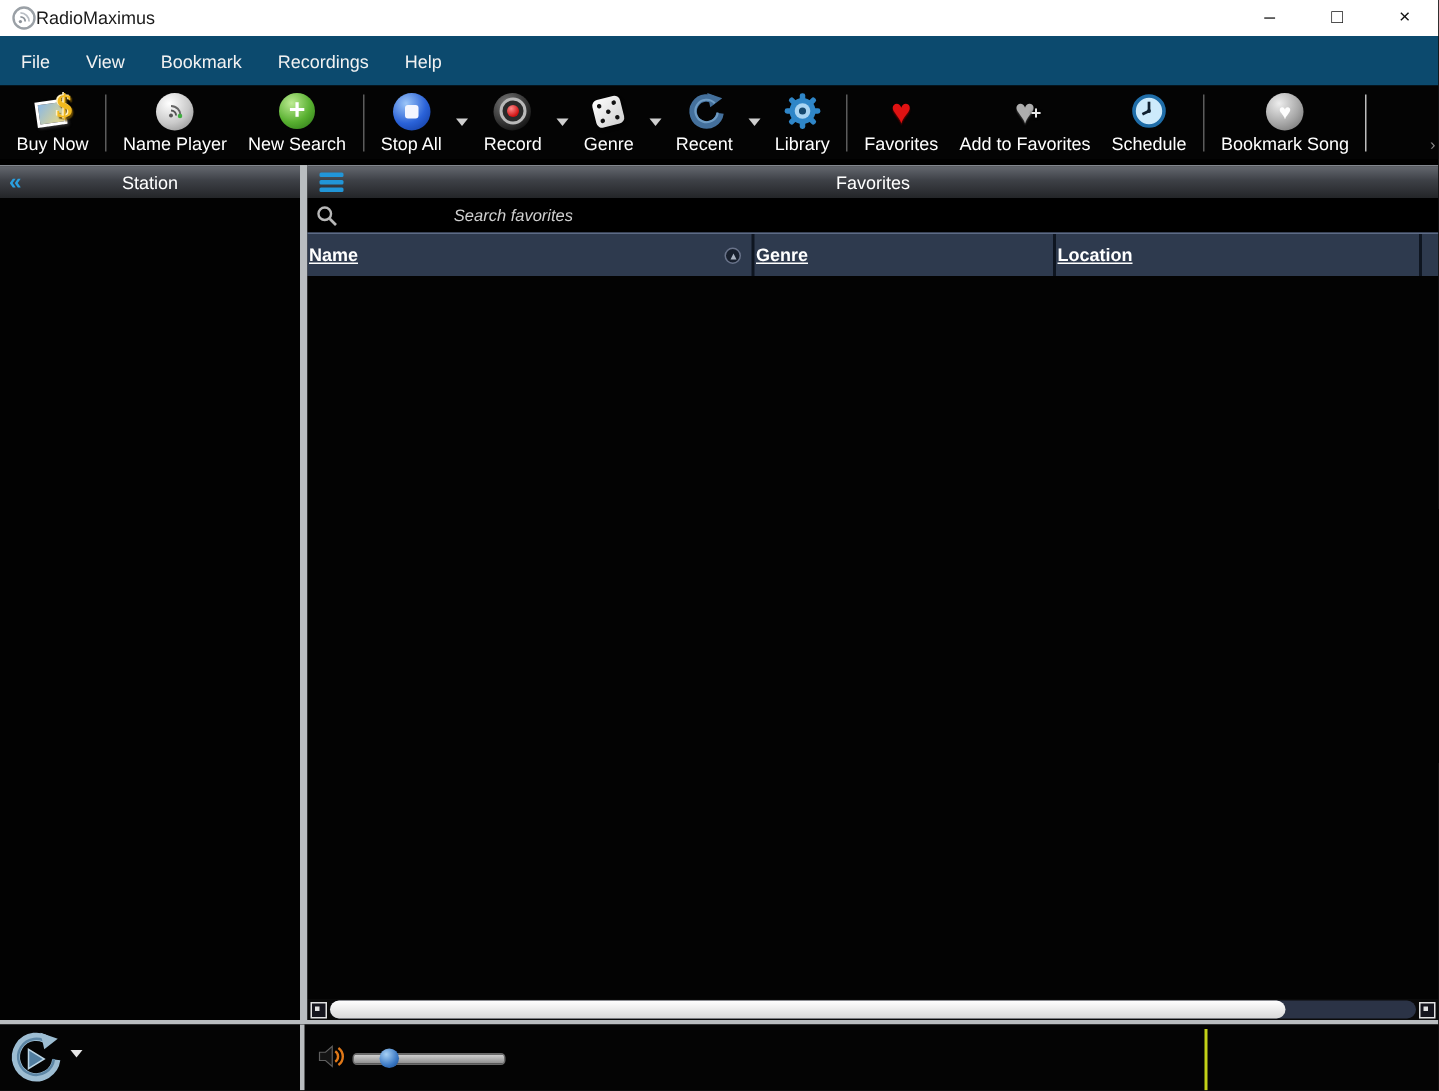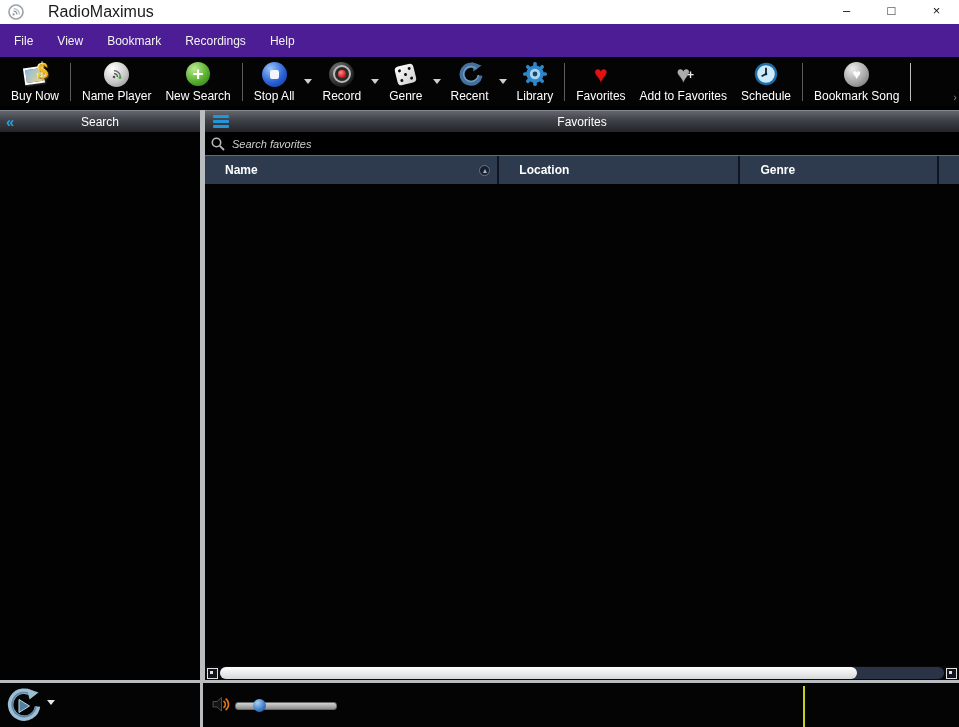--- a/index.html
+++ b/index.html
@@ -2,26 +2,26 @@
 <html><head>
 <meta charset="utf-8">
 <style>
   html,body{margin:0;padding:0;background:#222;}
   .window{width:959px;height:727px;position:relative;background:#000;overflow:hidden;
           font-family:"Liberation Sans",sans-serif;-webkit-font-smoothing:antialiased;}
 
   
   .titlebar{position:absolute;top:0;left:0;right:0;height:24px;background:#ffffff;display:flex;align-items:center;}
   .app-icon{margin-left:8px;width:16px;height:16px;}
-  .app-title{margin-left:24px;font-size:16px;color:#1a1a1a;}
+  .app-title{margin-left:0;font-size:12px;color:#1a1a1a;}
   .win-controls{position:absolute;right:0;top:0;height:24px;display:flex;}
   .win-btn{width:45px;height:24px;line-height:22px;text-align:center;font-size:13px;color:#111;cursor:default;}
 
   
-  .menubar{position:absolute;top:24px;left:0;right:0;height:33px;background:#4c1d95;display:flex;align-items:center;}
+  .menubar{position:absolute;top:24px;left:0;right:0;height:33px;background:#0c4a6e;display:flex;align-items:center;}
   .menu-item{padding:0 12px;color:#f2f2f2;font-size:12px;}
   .menu-item:first-child{margin-left:2px;}
 
   
   .toolbar{position:absolute;top:57px;left:0;right:0;height:49px;background:#040404;display:flex;align-items:center;padding-left:4px;box-sizing:border-box;}
   .tb-btn{display:flex;flex-direction:column;align-items:center;justify-content:flex-start;padding:1px 7px 2px 7px;color:#fff;font-size:12px;white-space:nowrap;}
   .tb-iconbox{height:29px;display:flex;align-items:center;justify-content:center;}
   .tb-sep{width:1px;height:38px;background:#5c5c5c;margin:0 4px;}
   .tb-sep.bright{background:#bdbdbd;}
   .tb-dd{width:0;height:0;border-left:4px solid transparent;border-right:4px solid transparent;border-top:5px solid #cfcfcf;margin:0 3px;}
@@ -68,27 +68,27 @@
   .main-panel{position:absolute;left:205px;right:0;top:110px;bottom:47px;}
   .hamburger{position:absolute;left:8px;top:4px;width:16px;height:13px;display:flex;flex-direction:column;justify-content:space-between;}
   .hamburger b{height:3px;background:#2196d8;border-radius:1px;}
 
   .search-row{position:absolute;top:22px;height:23px;left:0;right:0;background:#000;display:flex;align-items:center;}
   .search-box{display:flex;align-items:center;}
   .search-box.first{margin-left:6px;}
   .search-box.second{margin-left:30px;}
   .search-box svg{flex:0 0 auto;}
   .search-input{background:transparent;border:none;outline:none;color:#e0e0e0;font-style:italic;font-size:11px;
-                font-family:"Liberation Sans",sans-serif;margin-left:5px;}
+                font-family:"Liberation Sans",sans-serif;margin-left:5px;text-align:right;}
   .search-input::placeholder{color:#cfcfcf;opacity:1;}
   .search-input.fav{width:150px;} .search-input.dir{width:230px;}
 
   .table-header{position:absolute;top:45px;height:29px;left:0;right:0;background:#2e3a4e;border-top:1px solid #5d6b86;
                 display:flex;box-sizing:border-box;color:#fff;font-size:12px;font-weight:bold;}
-  .th{display:flex;align-items:center;padding-left:20px;border-right:2px solid #0e1520;box-sizing:border-box;position:relative;}
+  .th{display:flex;align-items:center;padding-left:1px;border-right:2px solid #0e1520;box-sizing:border-box;position:relative;text-decoration:underline;}
   .th-name{width:298px;} .th-genre{width:201px;} .th-loc{width:244px;} .th-sliver{flex:1;border-right:none;}
   .sort-badge{position:absolute;right:7px;top:9px;width:11px;height:11px;border-radius:50%;background:#18202e;
               border:1px solid #69738a;box-sizing:border-box;display:flex;align-items:center;justify-content:center;}
   .sort-badge i{width:0;height:0;border-left:2.5px solid transparent;border-right:2.5px solid transparent;border-bottom:4px solid #aab3c2;}
 
   .table-body{position:absolute;top:74px;bottom:14px;left:0;right:0;background:#030303;}
 
   .hscroll{position:absolute;bottom:0;height:14px;left:0;right:0;background:#0a0a0a;display:flex;align-items:center;}
   .hs-box{width:9px;height:9px;border:1px solid #e2e2e2;background:#15151d;position:relative;flex:0 0 auto;margin:0 2px;}
   .hs-box::after{content:"";position:absolute;left:2px;top:2px;width:3px;height:3px;background:#e2e2e2;}
@@ -278,21 +278,21 @@
         </span>
       <span>Bookmark Song</span>
     </div>
 
     <div class="tb-sep bright"></div>
     <span class="tb-overflow">›</span>
   </div>
 
   <div class="left-panel">
     <div class="panel-header">
-      <span class="panel-title">Search</span>
+      <span class="panel-title">Station</span>
       <span class="collapse-btn">«</span>
     </div>
     <div class="left-body"></div>
   </div>
 
   <div class="splitter"></div>
 
   <div class="main-panel">
     <div class="panel-header">
       <span class="panel-title">Favorites</span>
@@ -313,25 +313,25 @@
       </span>
     </div>
 
     <div class="table-header">
       <div class="th th-name">
         <span>Name</span>
         <span class="sort-badge">
             <i></i>
           </span>
       </div>
+      <div class="th th-genre">
+        <span>Genre</span>
+      </div>
       <div class="th th-loc">
         <span>Location</span>
-      </div>
-      <div class="th th-genre">
-        <span>Genre</span>
       </div>
       <div class="th th-sliver"></div>
     </div>
 
     <div class="table-body"></div>
 
     <div class="hscroll">
       <span class="hs-box"></span>
       <div class="hs-track">
         <div class="hs-thumb"></div>

